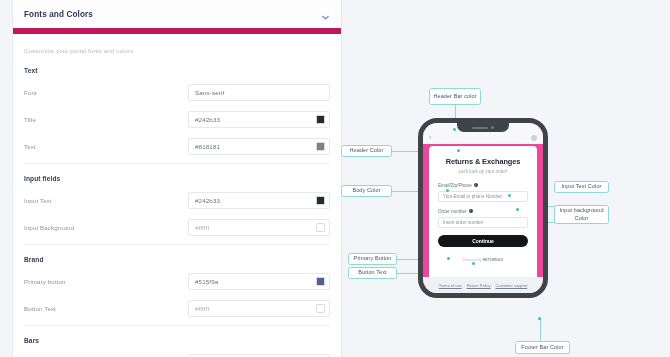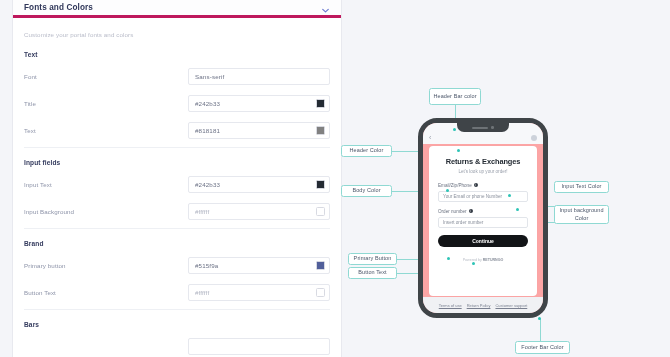--- a/index.html
+++ b/index.html
@@ -13,24 +13,24 @@
 
   
   .panel {
     position: absolute; left: 12px; top: 0;
     width: 330px; height: 357px;
     background: #ffffff;
     border-left: 1px solid #e8e9ef;
     border-right: 1px solid #e8e9ef;
   }
   .panel-header {
-    height: 18px;
+    height: 34px;
     display: flex; align-items: center;
     padding: 0 10px 0 11px;
-    border-bottom: 3px solid #be185d;
+    border-bottom: 6px solid #be185d;
     background: #fdfdfe;
   }
   .panel-title {
     font-size: 8.2px; font-weight: bold; color: #2f3659;
     letter-spacing: .1px; flex: 1;
   }
   .chev { width: 11px; height: 11px; display:block; }
 
   .panel-body { padding: 13px 11px 0 11px; }
   .subtitle { font-size: 6.2px; color: #b9bcc9; margin-bottom: 13px; letter-spacing:.1px;}
@@ -83,24 +83,24 @@
   }
   .line { position: absolute; background: #8fd9d3; }
   .dot {
     position: absolute; width: 3.4px; height: 3.4px;
     border-radius: 50%; background: #2ec4b6;
   }
 
   
   .phone {
     position: absolute; left: 68px; top: 118px;
-    width: 130px; height: 200px;
+    width: 130px; height: 180px;
     border: 5px solid #3f4448;
     border-radius: 19px;
-    background: #fca5a5;
+    background: #ec4899;
     overflow: hidden;
   }
   .notch {
     position: absolute; left: 50%; top: 0; transform: translateX(-50%);
     width: 52px; height: 9px;
     background: #3f4448;
     border-radius: 0 0 7px 7px;
     display: flex; align-items: center; justify-content: center; gap: 3px;
     z-index: 4;
   }

